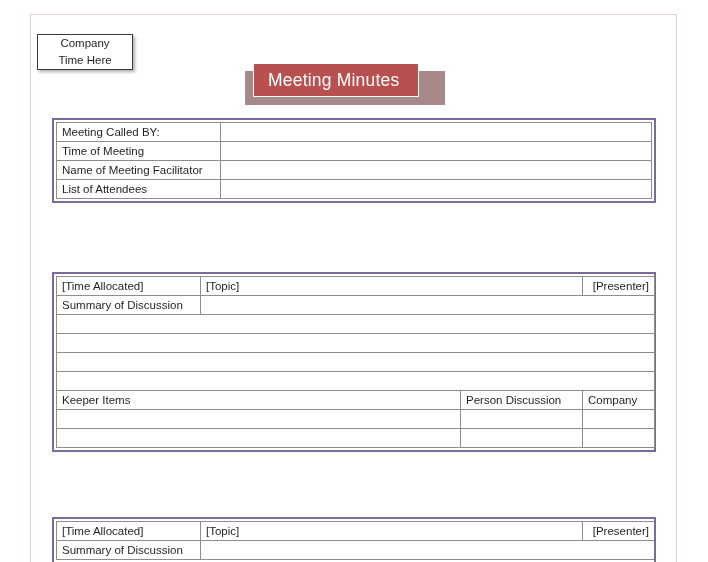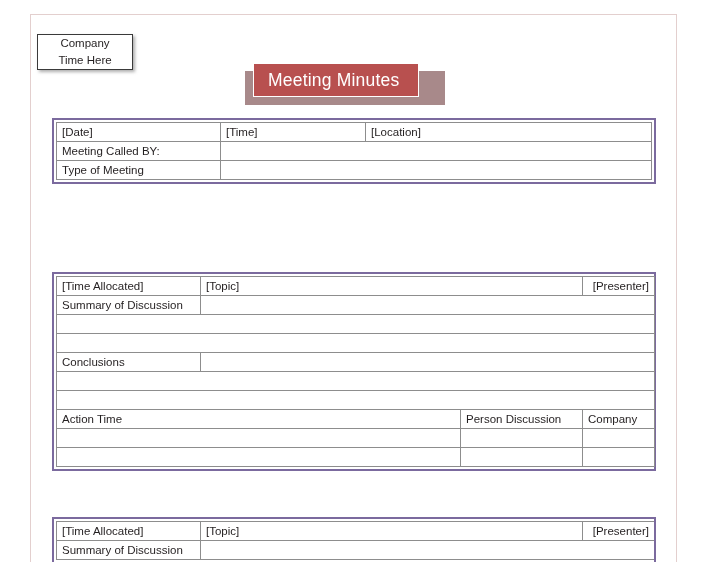--- a/index.html
+++ b/index.html
@@ -151,31 +151,34 @@
   </div>
 
   <div class="section sec1">
     <table class="tbl">
       <colgroup>
         <col style="width:164px">
         <col style="width:145px">
         <col style="width:286px">
       </colgroup>
       <tbody>
-          <tr>
-        <td class="hdr">[Date]</td>
-        <td class="hdr">[Time]</td>
-        <td class="hdr">[Location]</td>
-      </tr>
       <tr>
         <td class="pink">Meeting Called BY:</td>
         <td colspan="2"></td>
       </tr>
       <tr>
-        <td class="pink">Type of Meeting</td>
+        <td class="pink">Time of Meeting</td>
+        <td colspan="2"></td>
+      </tr>
+      <tr>
+        <td class="pink">Name of Meeting Facilitator</td>
+        <td colspan="2"></td>
+      </tr>
+      <tr>
+        <td class="pink">List of Attendees</td>
         <td colspan="2"></td>
       </tr>
     </tbody>
       </table>
   </div>
 
   <div class="section sec2">
     <table class="tbl">
       <colgroup>
         <col style="width:144px">
@@ -193,31 +196,27 @@
         <td class="pink">Summary of Discussion</td>
         <td colspan="3"></td>
       </tr>
       <tr>
         <td class="blank" colspan="4"></td>
       </tr>
       <tr>
         <td class="blank" colspan="4"></td>
       </tr>
       <tr>
-        <td class="pink">Conclusions</td>
-        <td colspan="3"></td>
-      </tr>
-      <tr>
-        <td class="blank" colspan="4"></td>
-      </tr>
-      <tr>
-        <td class="blank" colspan="4"></td>
-      </tr>
-      <tr>
-        <td class="pink" colspan="2">Action Time</td>
+        <td class="blank" colspan="4"></td>
+      </tr>
+      <tr>
+        <td class="blank" colspan="4"></td>
+      </tr>
+      <tr>
+        <td class="pink" colspan="2">Keeper Items</td>
         <td class="pink">Person Discussion</td>
         <td class="pink">Company</td>
       </tr>
       <tr>
         <td class="tall" colspan="2"></td>
         <td class="tall"></td>
         <td class="tall"></td>
       </tr>
       <tr>
         <td class="tall" colspan="2"></td>

